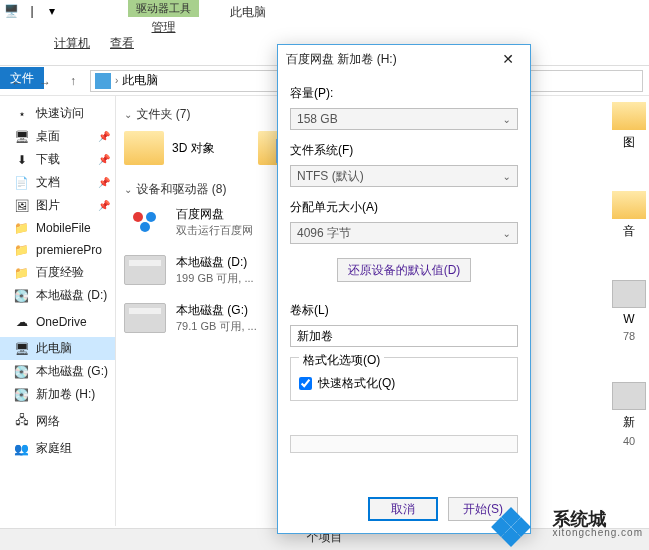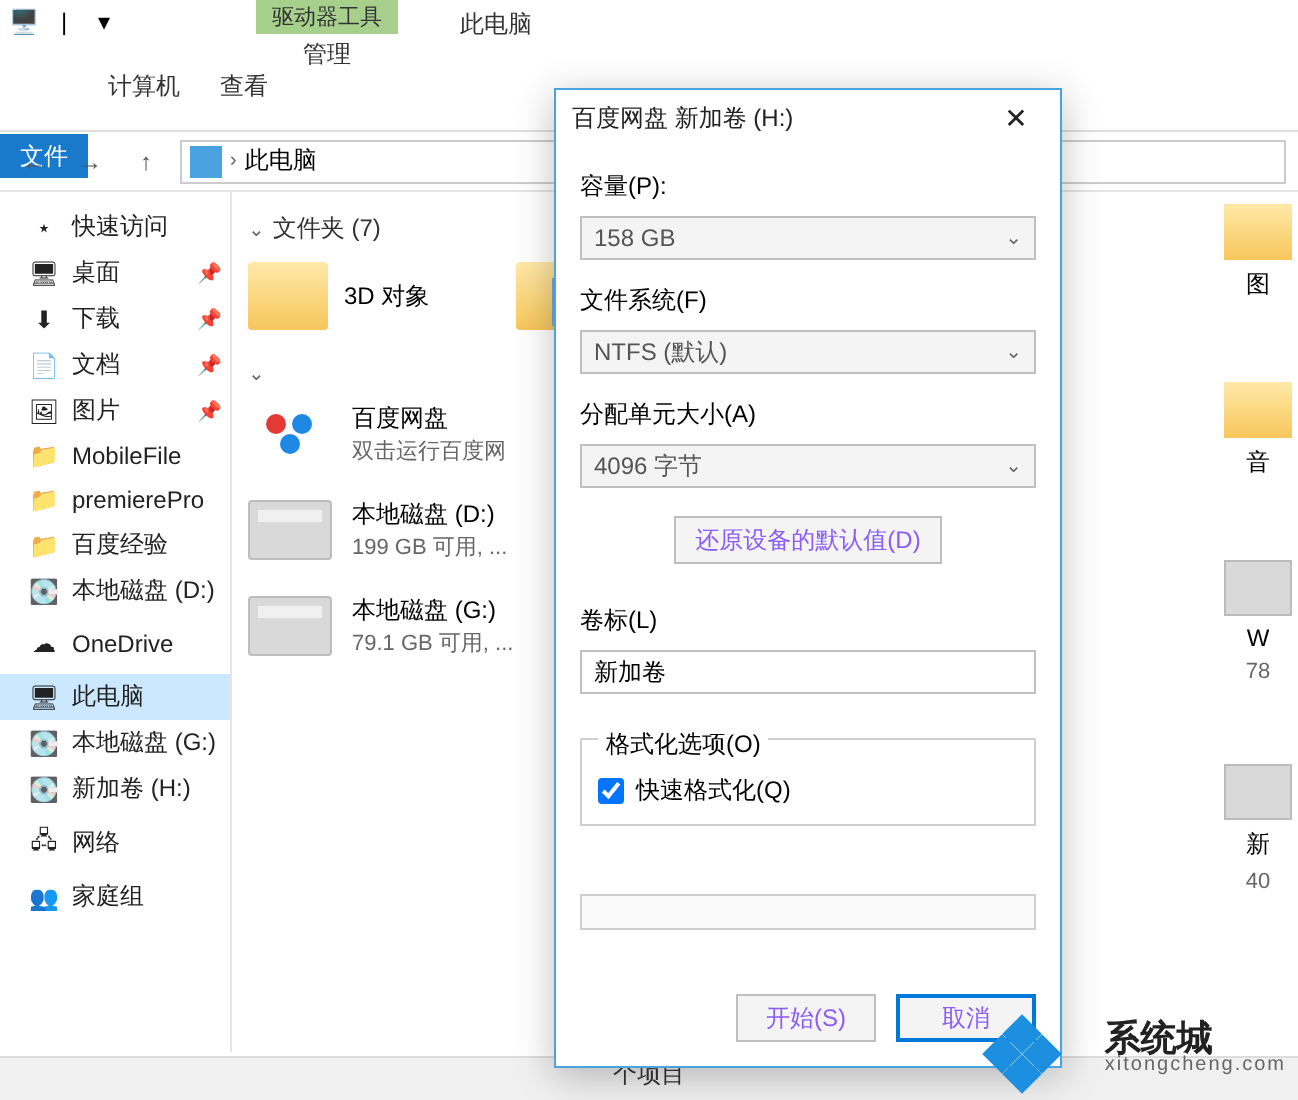--- a/index.html
+++ b/index.html
@@ -3,21 +3,21 @@
 <meta charset="utf-8">
 <style>
 * { margin:0; padding:0; box-sizing:border-box; font-family:"Microsoft YaHei","Segoe UI",sans-serif; }
 body { width:649px; height:550px; background:#fff; overflow:hidden; position:relative; font-size:12px; color:#000; }
 
 
 .titlebar { height:22px; background:#fff; display:flex; align-items:center; padding-left:4px; }
 .titlebar .qat { display:flex; gap:4px; align-items:center; }
 .qat-icon { width:16px; height:16px; display:flex; align-items:center; justify-content:center; }
 .file-tab { background:#1979ca; color:#fff; padding:0 10px; display:flex; align-items:center; font-size:12px;margin-top:45px; }
-.tab { padding:0 10px; display:flex; align-items:center; font-size:12px; color:#333; }
+.tab { padding:0 10px; display:flex; align-items:center; font-size:12px; color:#333;text-decoration:underline; }
 .tool-context-top { background:#a8d08d; font-size:11px; padding:1px 8px; color:#333; }
 .tool-title { margin-left:20px; font-size:12px; color:#333; display:flex; align-items:center; }
 
 .ribbon-row { display:flex; align-items:center; height:44px; border-bottom:1px solid #ddd; }
 .ribbon-row .file-tab { height:22px; align-self:flex-start; }
 
 .addr { height:30px; display:flex; align-items:center; padding:4px 6px; gap:6px; border-bottom:1px solid #e5e5e5; }
 .nav-arrow { width:22px; height:22px; display:flex; align-items:center; justify-content:center; color:#555; }
 .addr-box { flex:1; height:22px; border:1px solid #ccc; display:flex; align-items:center; padding:0 4px; gap:4px; font-size:12px; }
 .pc-icon { width:16px; height:16px; background:#4aa3df; display:inline-block; }
@@ -57,23 +57,23 @@
 .status { position:absolute; left:0; bottom:0; height:22px; display:flex; align-items:center; gap:14px; padding:0 6px; font-size:12px; color:#333; background:#f0f0f0; width:100%; border-top:1px solid #ddd;flex-direction:column; }
 
 
 .dialog { position:absolute; left:277px; top:44px; width:254px; height:490px; background:#fff; border:1px solid #4aa3df; box-shadow:0 4px 18px rgba(0,0,0,.25); z-index:50; display:flex; flex-direction:column; }
 .dlg-title { height:28px; display:flex; align-items:center; padding:0 8px; font-size:12px; color:#222; }
 .dlg-close { margin-left:auto; width:28px; height:28px; display:flex; align-items:center; justify-content:center; font-size:14px; }
 .dlg-body { padding:6px 12px; display:flex; flex-direction:column; gap:6px; flex:1; }
 .dlg-label { font-size:12px; margin-top:6px; }
 .dlg-select, .dlg-input { width:100%; height:22px; border:1px solid #bfbfbf; background:#f4f4f4; padding:0 6px; font-size:12px; display:flex; align-items:center; justify-content:space-between; color:#555; }
 .dlg-input { background:#fff; color:#000; }
-.dlg-btn { height:24px; border:1px solid #bfbfbf; background:#f4f4f4; font-size:12px; padding:0 10px; display:inline-flex; align-items:center; justify-content:center; color:#8b5cf6; }
+.dlg-btn { height:24px; border:1px solid #bfbfbf; background:#f4f4f4; font-size:12px; padding:0 10px; display:inline-flex; align-items:center; justify-content:center; color:#4c1d95; }
 .dlg-restore { align-self:center; margin:8px 0; }
-.dlg-group { border:1px solid #cfcfcf; padding:8px; margin-top:16px; }
+.dlg-group { border:1px solid #cfcfcf; padding:8px; margin-top:4px; }
 .dlg-group-title { position:relative; top:-14px; background:#fff; display:inline-block; padding:0 4px; font-size:12px; }
 .dlg-check { display:flex; align-items:center; gap:6px; margin-top:-8px; }
 .dlg-check input { width:13px; height:13px; }
 .dlg-progress { height:18px; border:1px solid #cfcfcf; background:#fafafa; margin-top:28px; }
 .dlg-foot { display:flex; gap:10px; justify-content:flex-end; padding:8px 12px 12px; }
 .dlg-foot .dlg-btn { min-width:70px; }
 .dlg-foot .primary { border:2px solid #0078d7; }
 
 .caret { font-size:10px; color:#666; }
 
@@ -214,20 +214,21 @@
           <span class="folder-label">文档</span>
         </div>
       <div class="folder-item">
           <div class="folder-ico desk"></div>
           <span class="folder-label">桌面</span>
         </div>
     </div>
 
     <div class="sect-head" style="margin-top:16px">
       <span class="chev">⌄</span>
+      <span>设备和驱动器 (8)</span>
     </div>
     <div class="drive-list">
       <div class="drive-item">
         <div class="baidu-ico">
             <svg width="30" height="26">
               <circle cx="8" cy="8" r="5" fill="#e53935"></circle>
               <circle cx="21" cy="8" r="5" fill="#1e88e5"></circle>
               <circle cx="15" cy="18" r="5" fill="#1e88e5"></circle>
             </svg>
           </div>
@@ -313,22 +314,22 @@
       <span class="dlg-group-title">格式化选项(O)</span>
       <label class="dlg-check">
         <input type="checkbox" checked="" style="">
         <span>快速格式化(Q)</span>
       </label>
     </div>
 
     <div class="dlg-progress"></div>
   </div>
   <div class="dlg-foot">
+    <div class="dlg-btn primary">取消</div>
     <div class="dlg-btn">开始(S)</div>
-    <div class="dlg-btn primary">取消</div>
   </div>
 </div>
 
 <div class="logo">
   <div class="logo-mark">
       <span></span>
       <span></span>
       <span></span>
       <span></span>
     </div>

